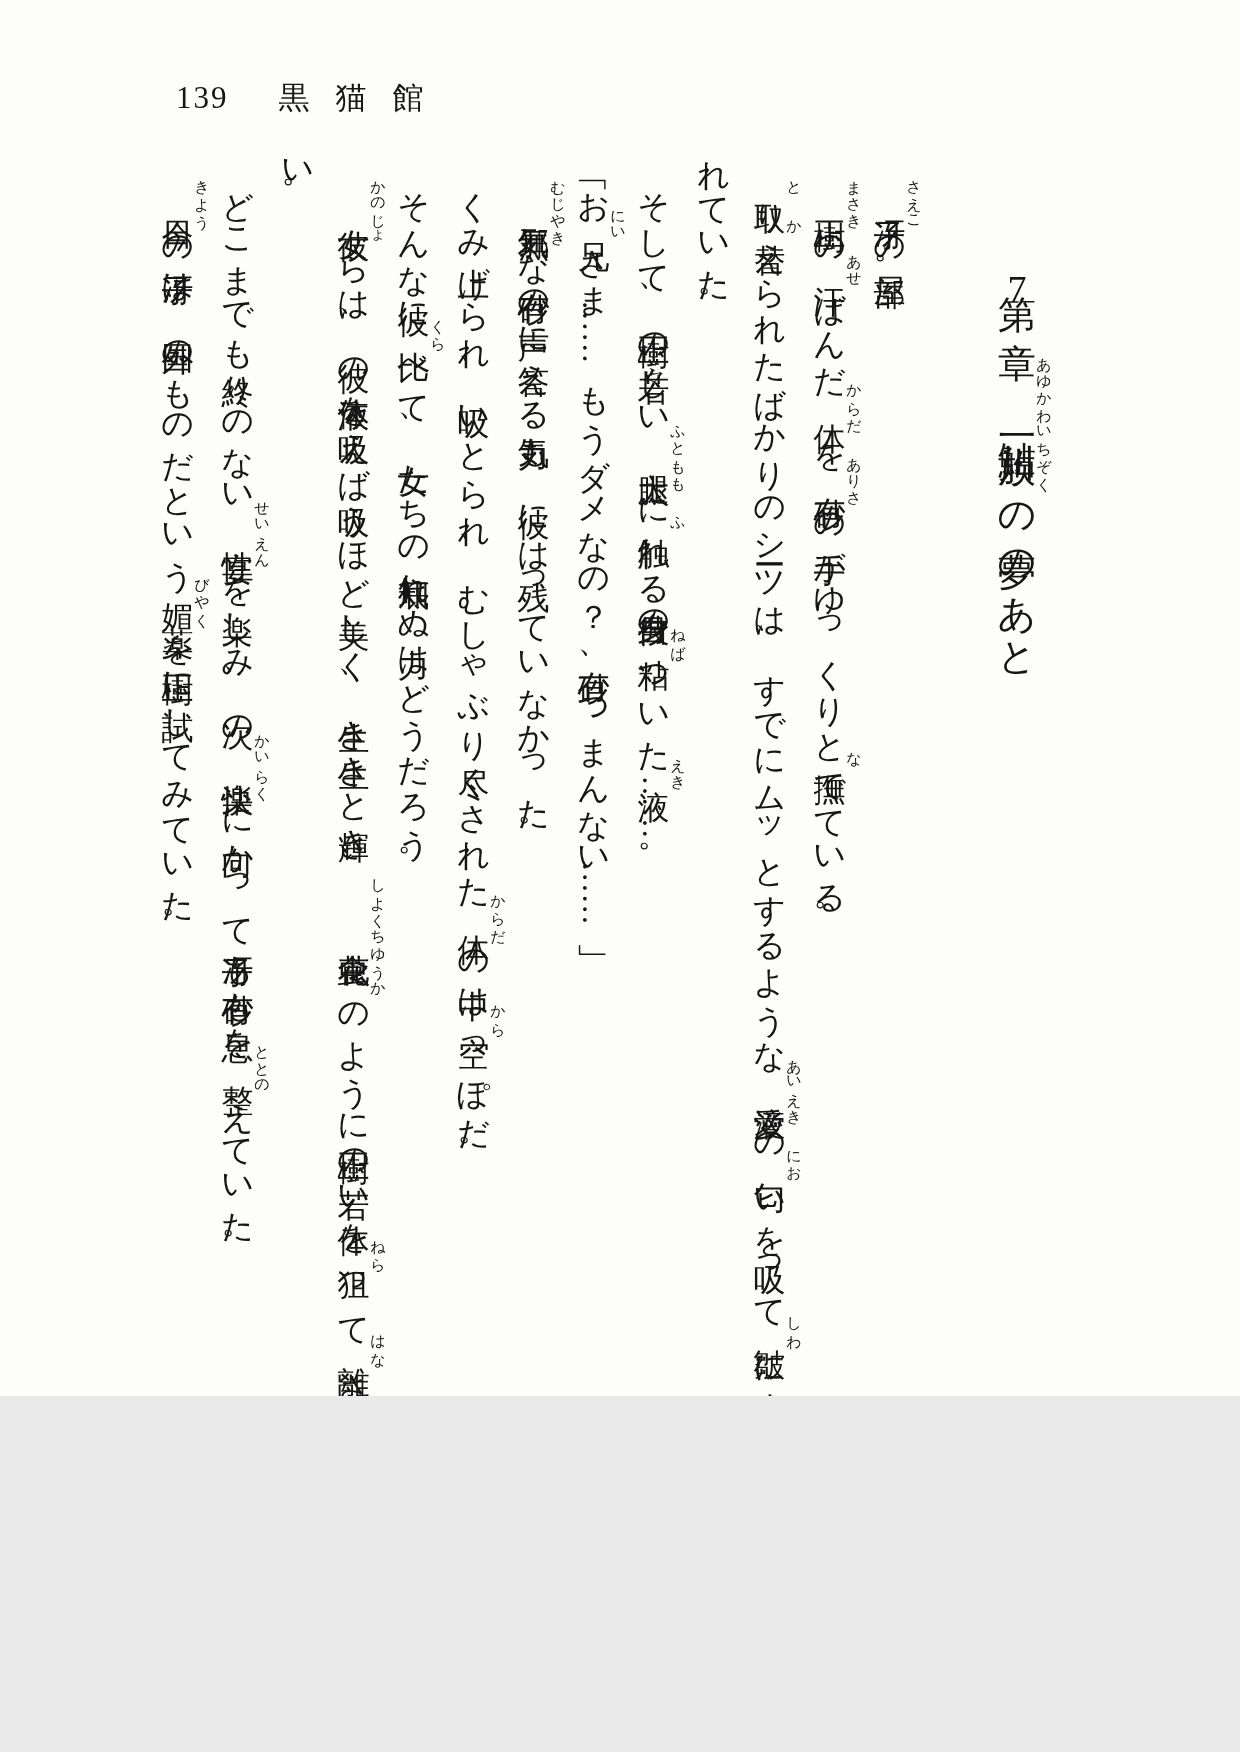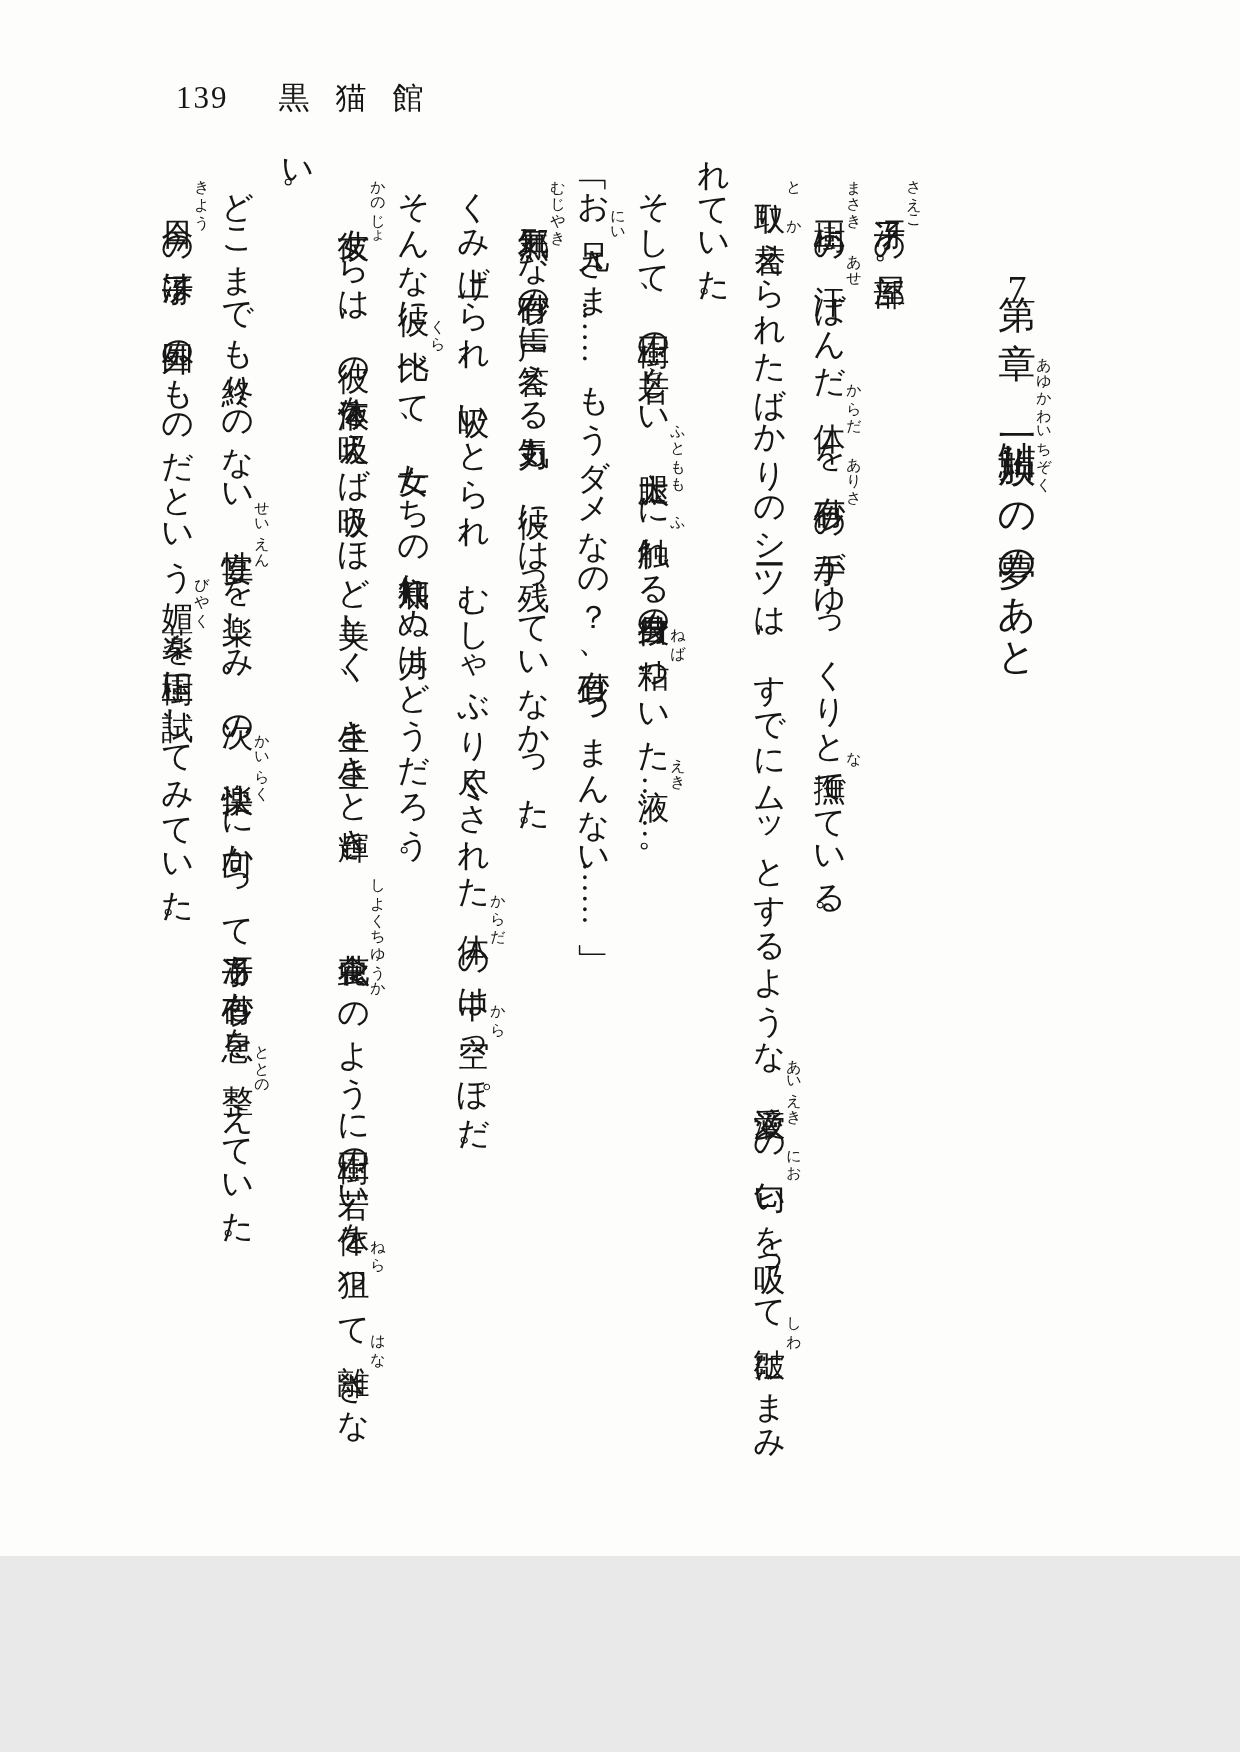--- a/index.html
+++ b/index.html
@@ -3,21 +3,21 @@
 <meta charset="utf-8">
 <style>
   :root{
     --paper:#fdfdfb;
     --ink:#161616;
   }
   html,body{margin:0;padding:0;}
   body{background:#e9e9e9;font-family:"Liberation Serif","DejaVu Serif",serif;}
   .page{
     position:relative;
-    width:1240px;height:1556px;
+    width:1240px;height:1396px;
     margin:0 auto;
     background:var(--paper);
     color:var(--ink);
     overflow:hidden;
   }
   
   .running-head{
     position:absolute;
     top:80px;left:176px;
     font-size:31px;

